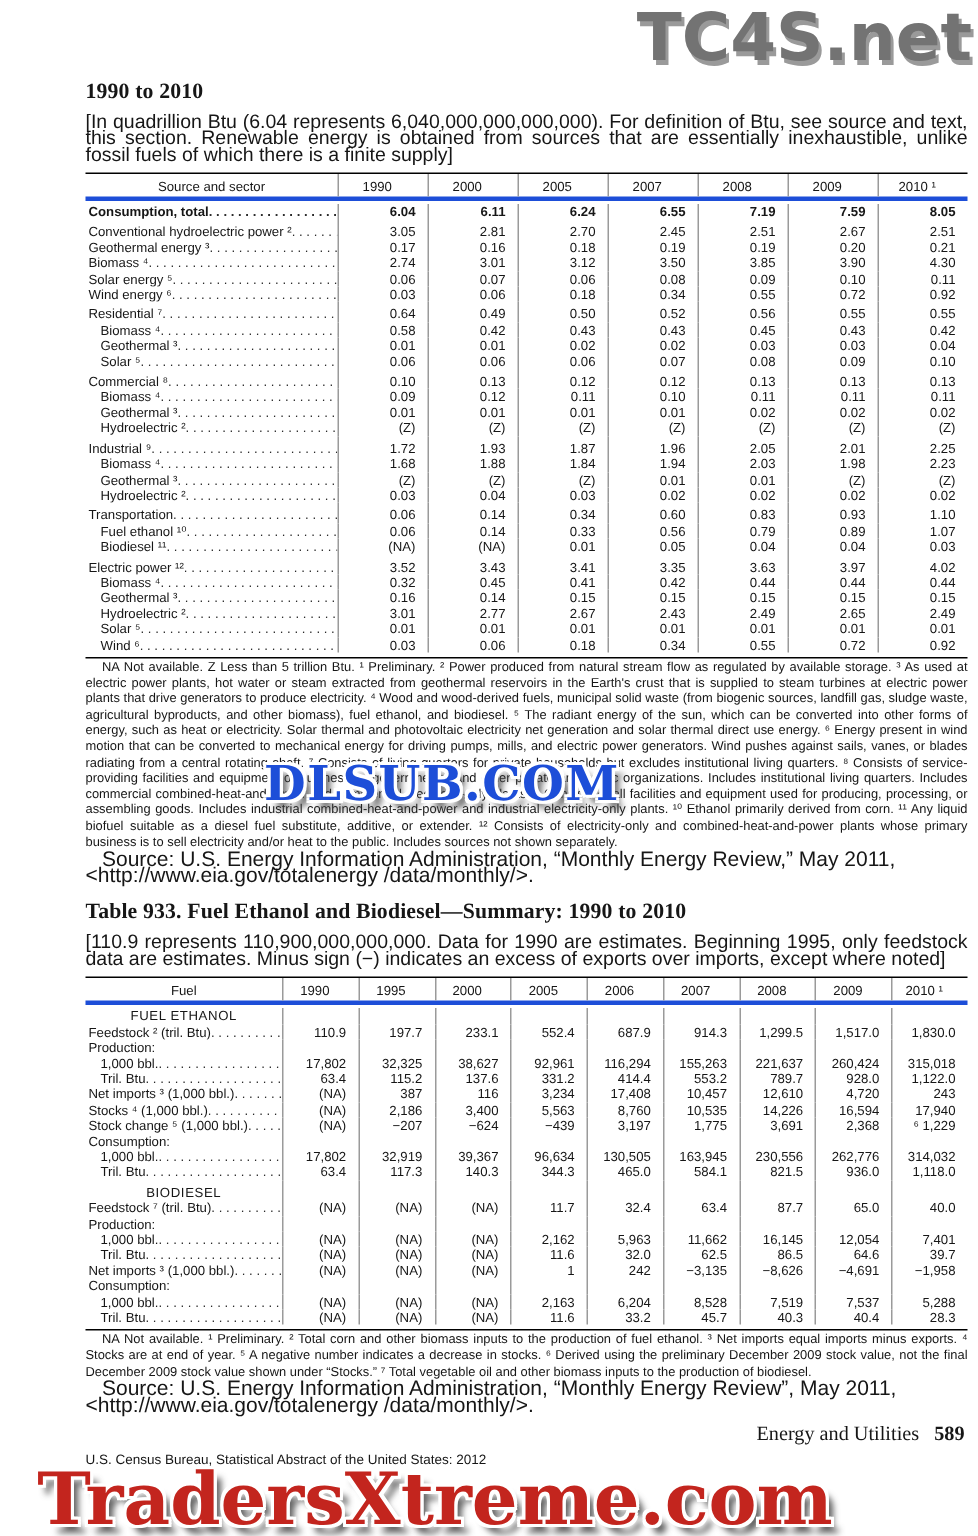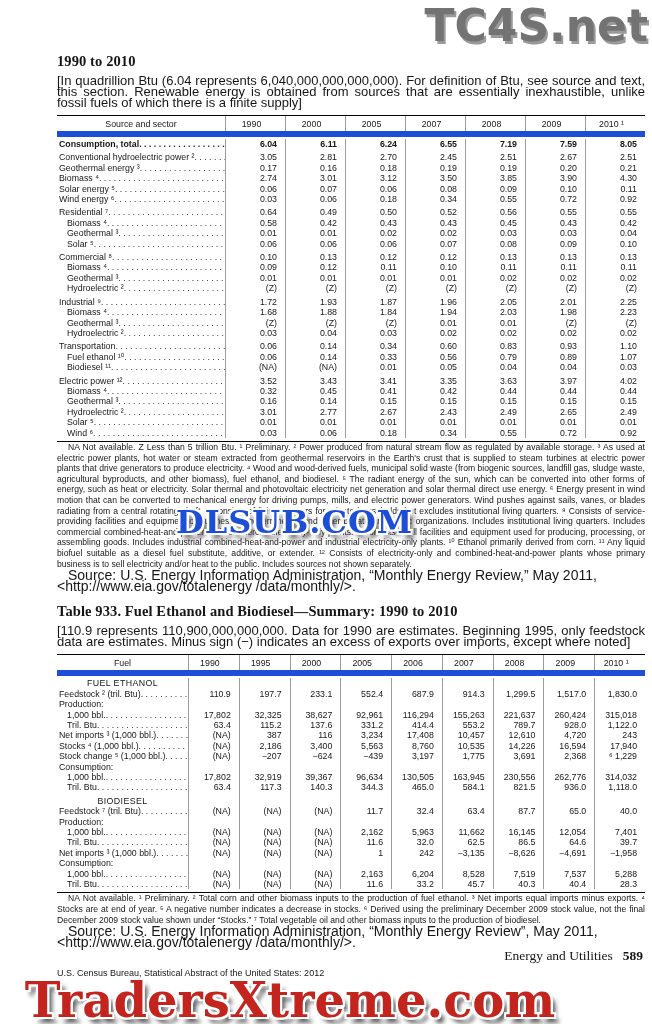--- a/index.html
+++ b/index.html
@@ -6,21 +6,21 @@
   html,body{width:652px;height:1024px}
   body{background:#fff;font-family:"Liberation Sans","DejaVu Sans",sans-serif;color:#161616}
   .page{position:relative;width:652px;height:1024px;overflow:hidden;background:#fff;padding:36px 7px 0 57px}
 
   .title{font-family:"Liberation Serif","DejaVu Serif",serif;font-size:14.5px;line-height:17px;font-weight:bold;letter-spacing:.1px}
   .title.t2{margin-top:12px}
   .note{font-size:13px;line-height:11px;margin-top:5px;text-align:justify}
 
   .dtable{margin-top:7px;border-top:1px solid #000;border-bottom:1px solid #000}
   .trow{display:flex}
-  .thead{border-bottom:6px solid #1d4ed8}
+  .thead{border-bottom:3px solid #1d4ed8}
   .hcell{display:flex;align-items:center;justify-content:center;font-size:8.8px;min-height:15px;padding:1px 0}
   .stub{display:flex;overflow:hidden;white-space:nowrap}
   #t932 .stub{flex:0 0 168px}
   #t933 .stub{flex:0 0 131px}
   .cell{flex:1 1 0;min-width:0;text-align:right;padding-right:8px;border-left:1px solid #9a9a9a}
   .tbody{padding:2px 0 3px}
   .tbody .trow>div{font-size:8.8px;line-height:10.4px}
   .sp>div{padding-top:3px}
   .stub-label{padding-left:2px}
   .ind{padding-left:10px}

